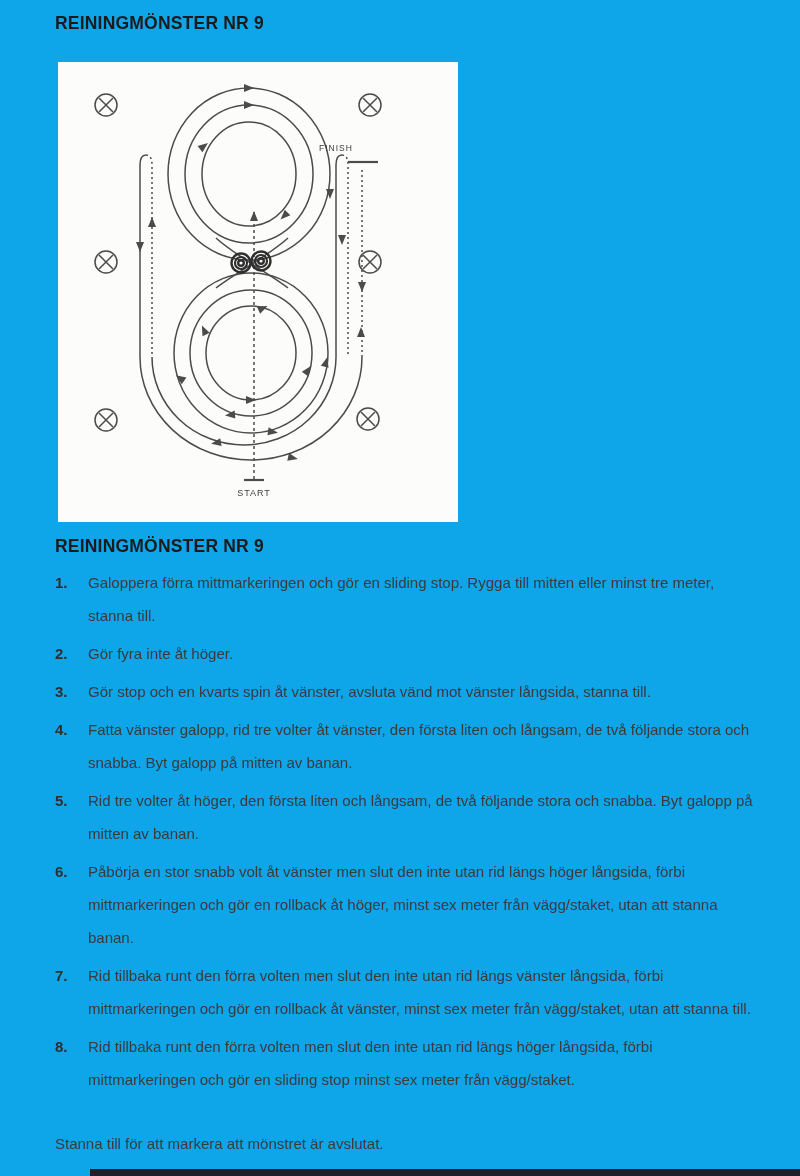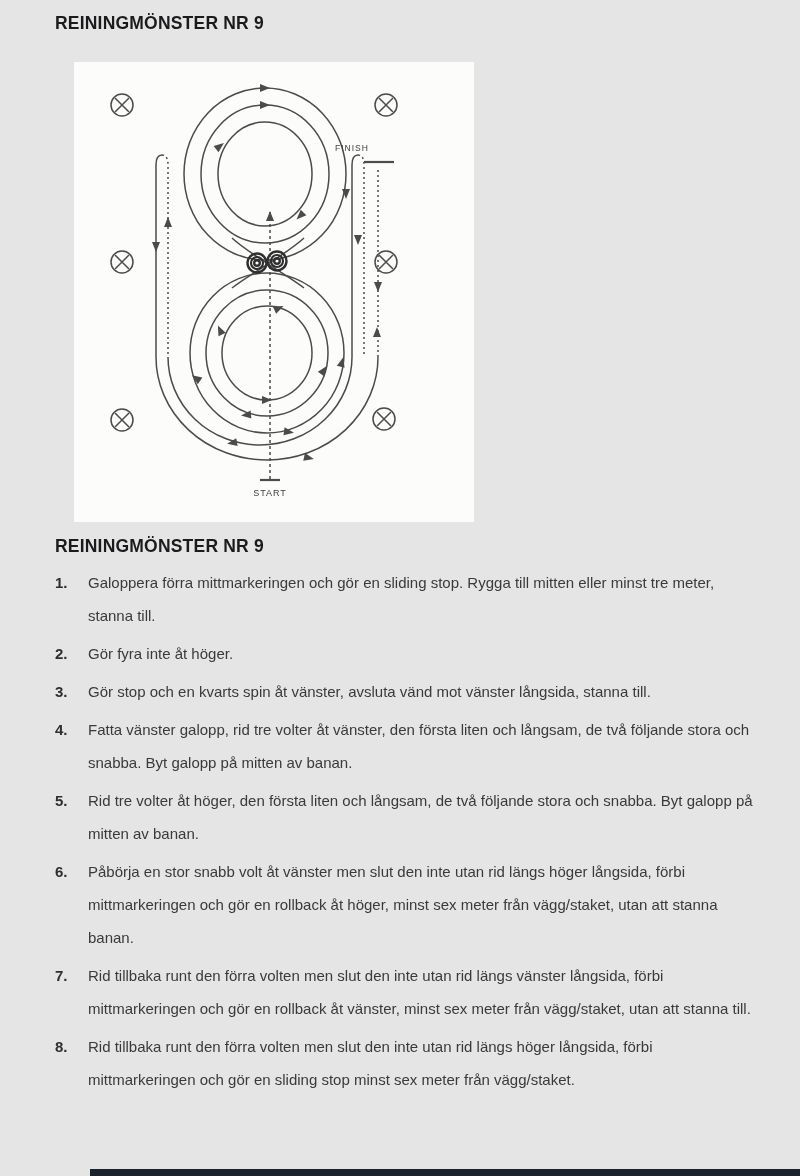--- a/index.html
+++ b/index.html
@@ -1,29 +1,29 @@
 <!DOCTYPE html>
 <html><head>
 <meta charset="utf-8">
 <style>
   html,body{margin:0;padding:0;}
   body{
     width:800px;height:1176px;background:#ffffff;
     font-family:"Liberation Sans", sans-serif;
     color:#3a3a3c;position:relative;overflow:hidden;
   }
-  .page{position:absolute;inset:0;background:#e5e5e5;}
+  .page{position:absolute;inset:0;background:#0ea5e9;}
   .doc-title{
     position:absolute;left:55px;margin:0;
     font-size:17.5px;font-weight:bold;color:#1b1b1d;letter-spacing:.2px;
   }
   #title-top{top:13px;}
   #title-section{top:536px;}
   .diagram{
-    position:absolute;left:74px;top:62px;width:400px;height:460px;
+    position:absolute;left:58px;top:62px;width:400px;height:460px;
     background:#fcfcfa;
   }
   .diagram svg{display:block;}
   .diagram text{
     font-family:"Liberation Sans", sans-serif;fill:#3d3d3d;
   }
   .instructions{
     position:absolute;left:55px;top:566px;right:38px;
     list-style:none;margin:0;padding:0;
   }
@@ -191,16 +191,17 @@
     <li>
       <span class="num">7.</span>
       <span class="txt">Rid tillbaka runt den förra volten men slut den inte utan rid längs vänster långsida, förbi mittmarkeringen och gör en rollback åt vänster, minst sex meter från vägg/staket, utan att stanna till.</span>
     </li>
     <li>
       <span class="num">8.</span>
       <span class="txt">Rid tillbaka runt den förra volten men slut den inte utan rid längs höger långsida, förbi mittmarkeringen och gör en sliding stop minst sex meter från vägg/staket.</span>
     </li>
   </ol>
 
+  <p class="footer-note">Stanna till för att markera att mönstret är avslutat.</p>
 
   <div class="next-page-edge"></div>
 
 </div>
 
 </body></html>

